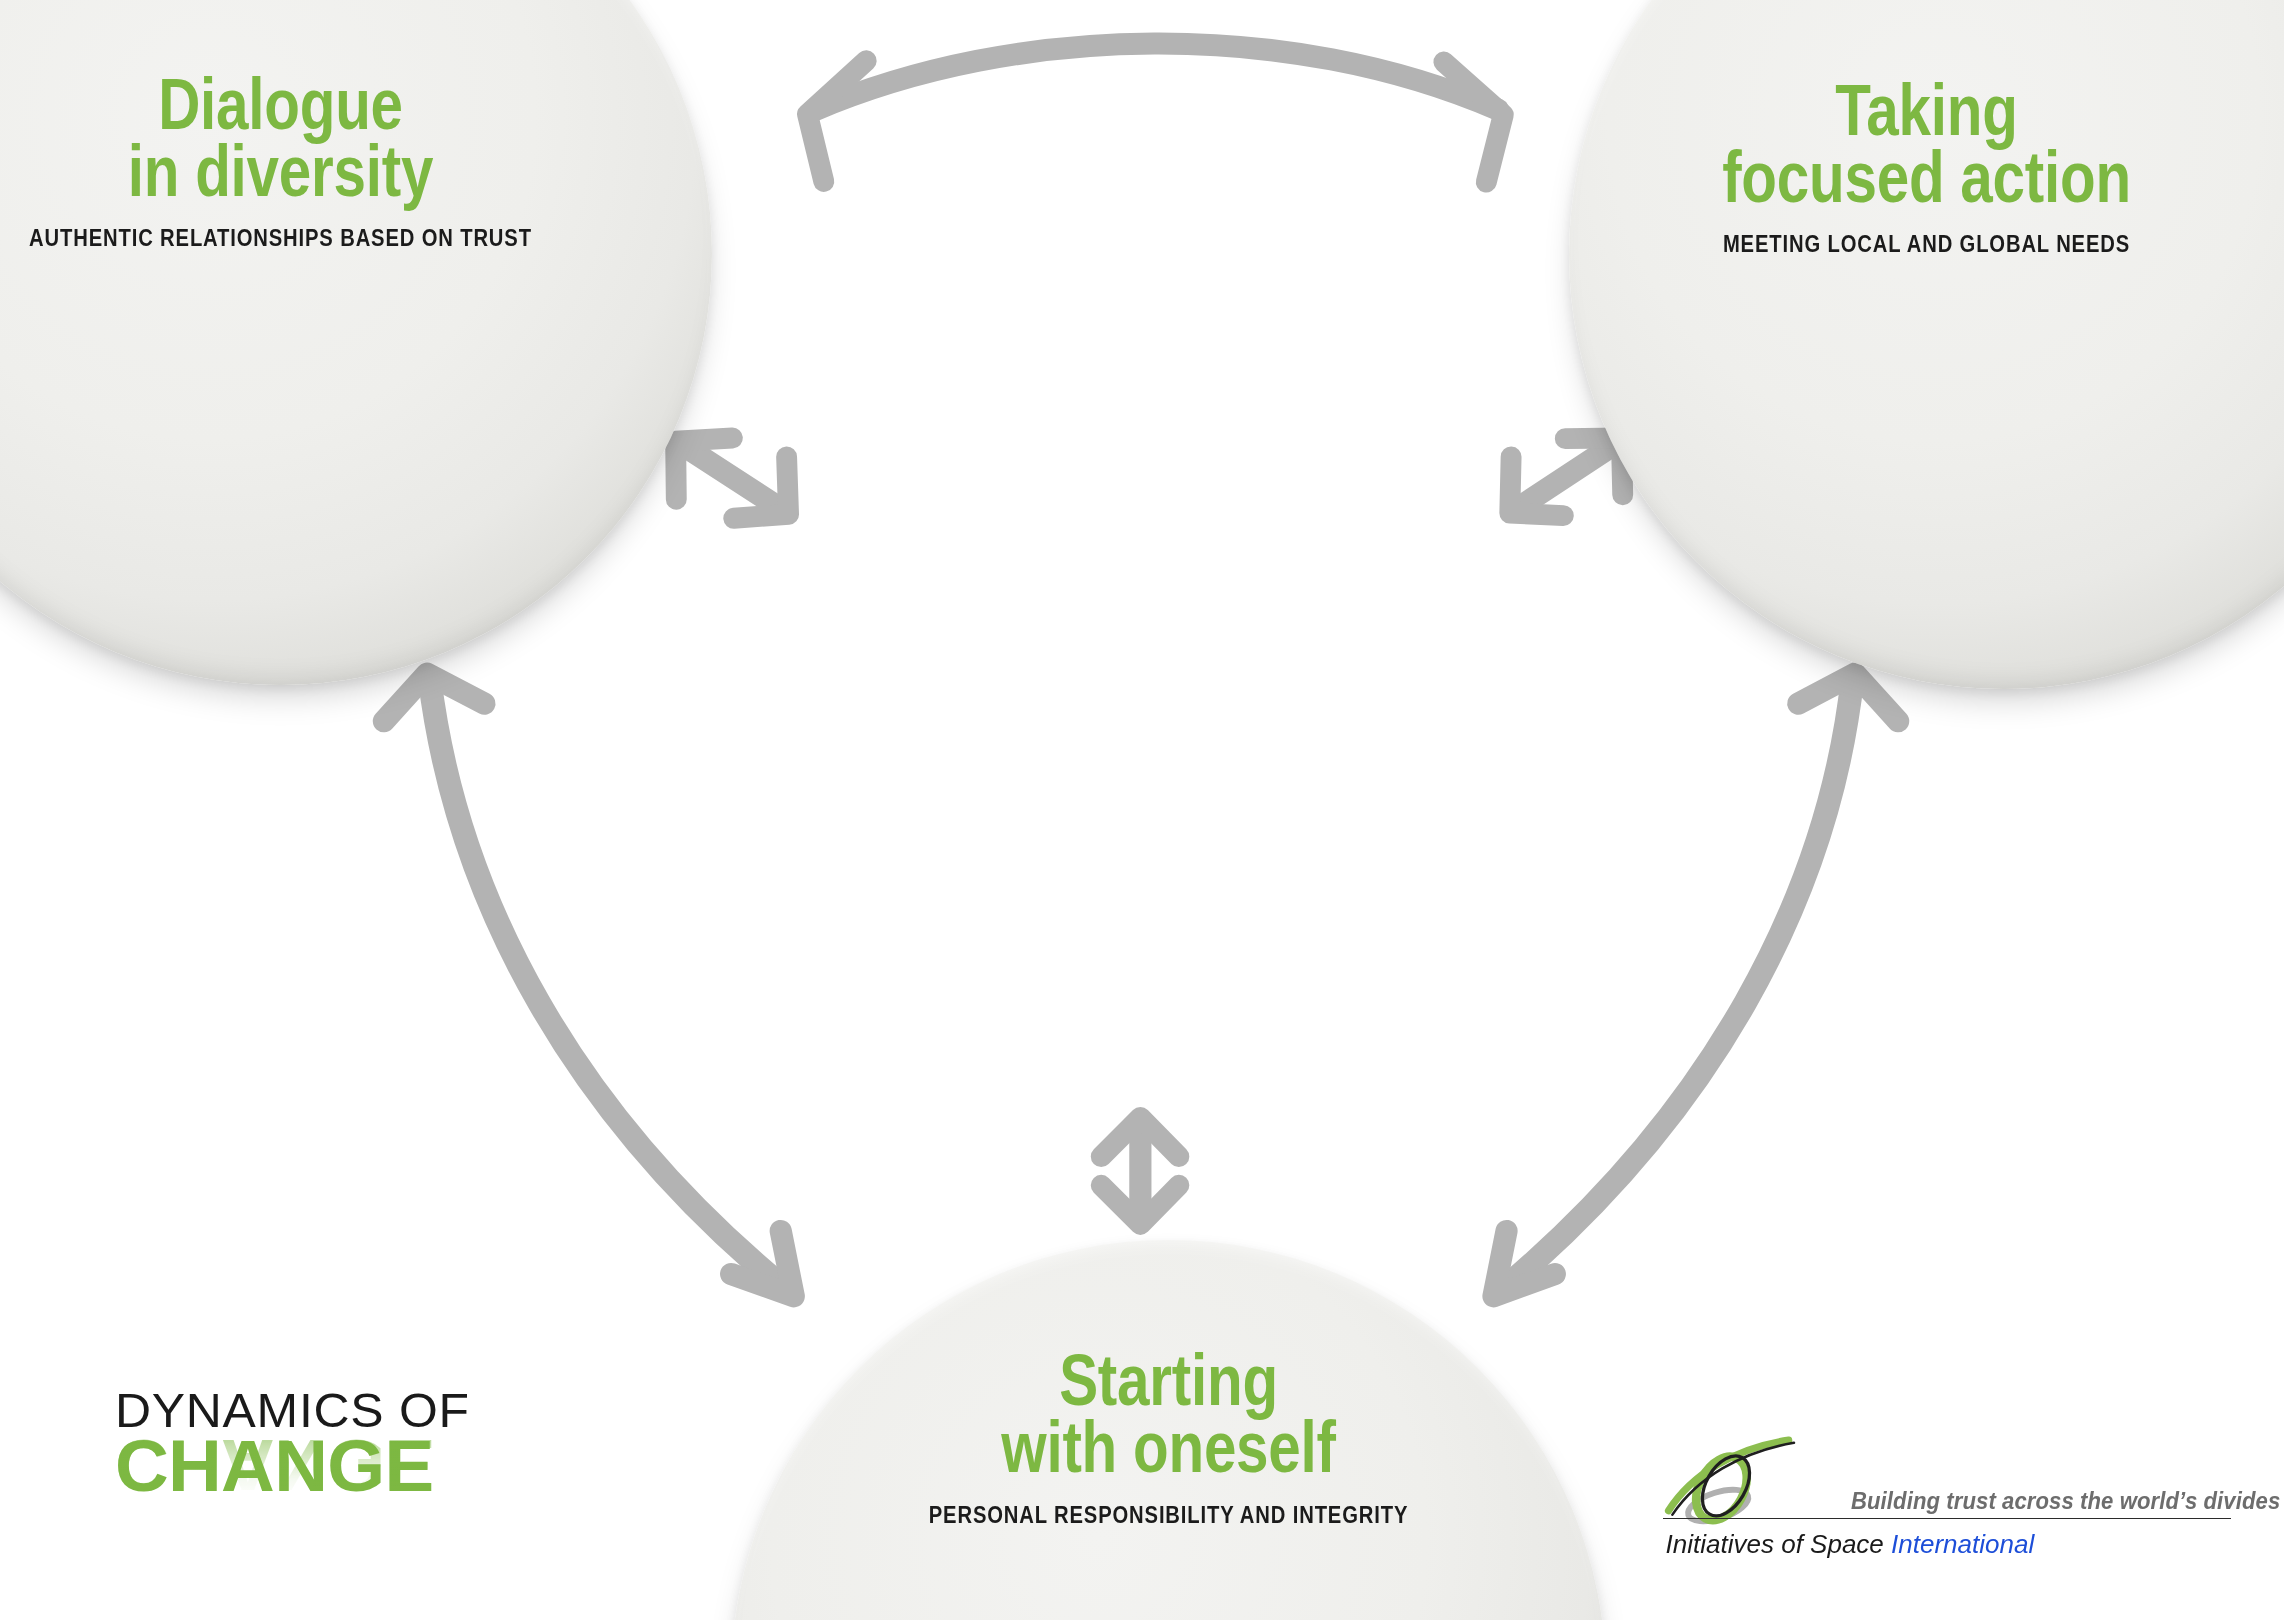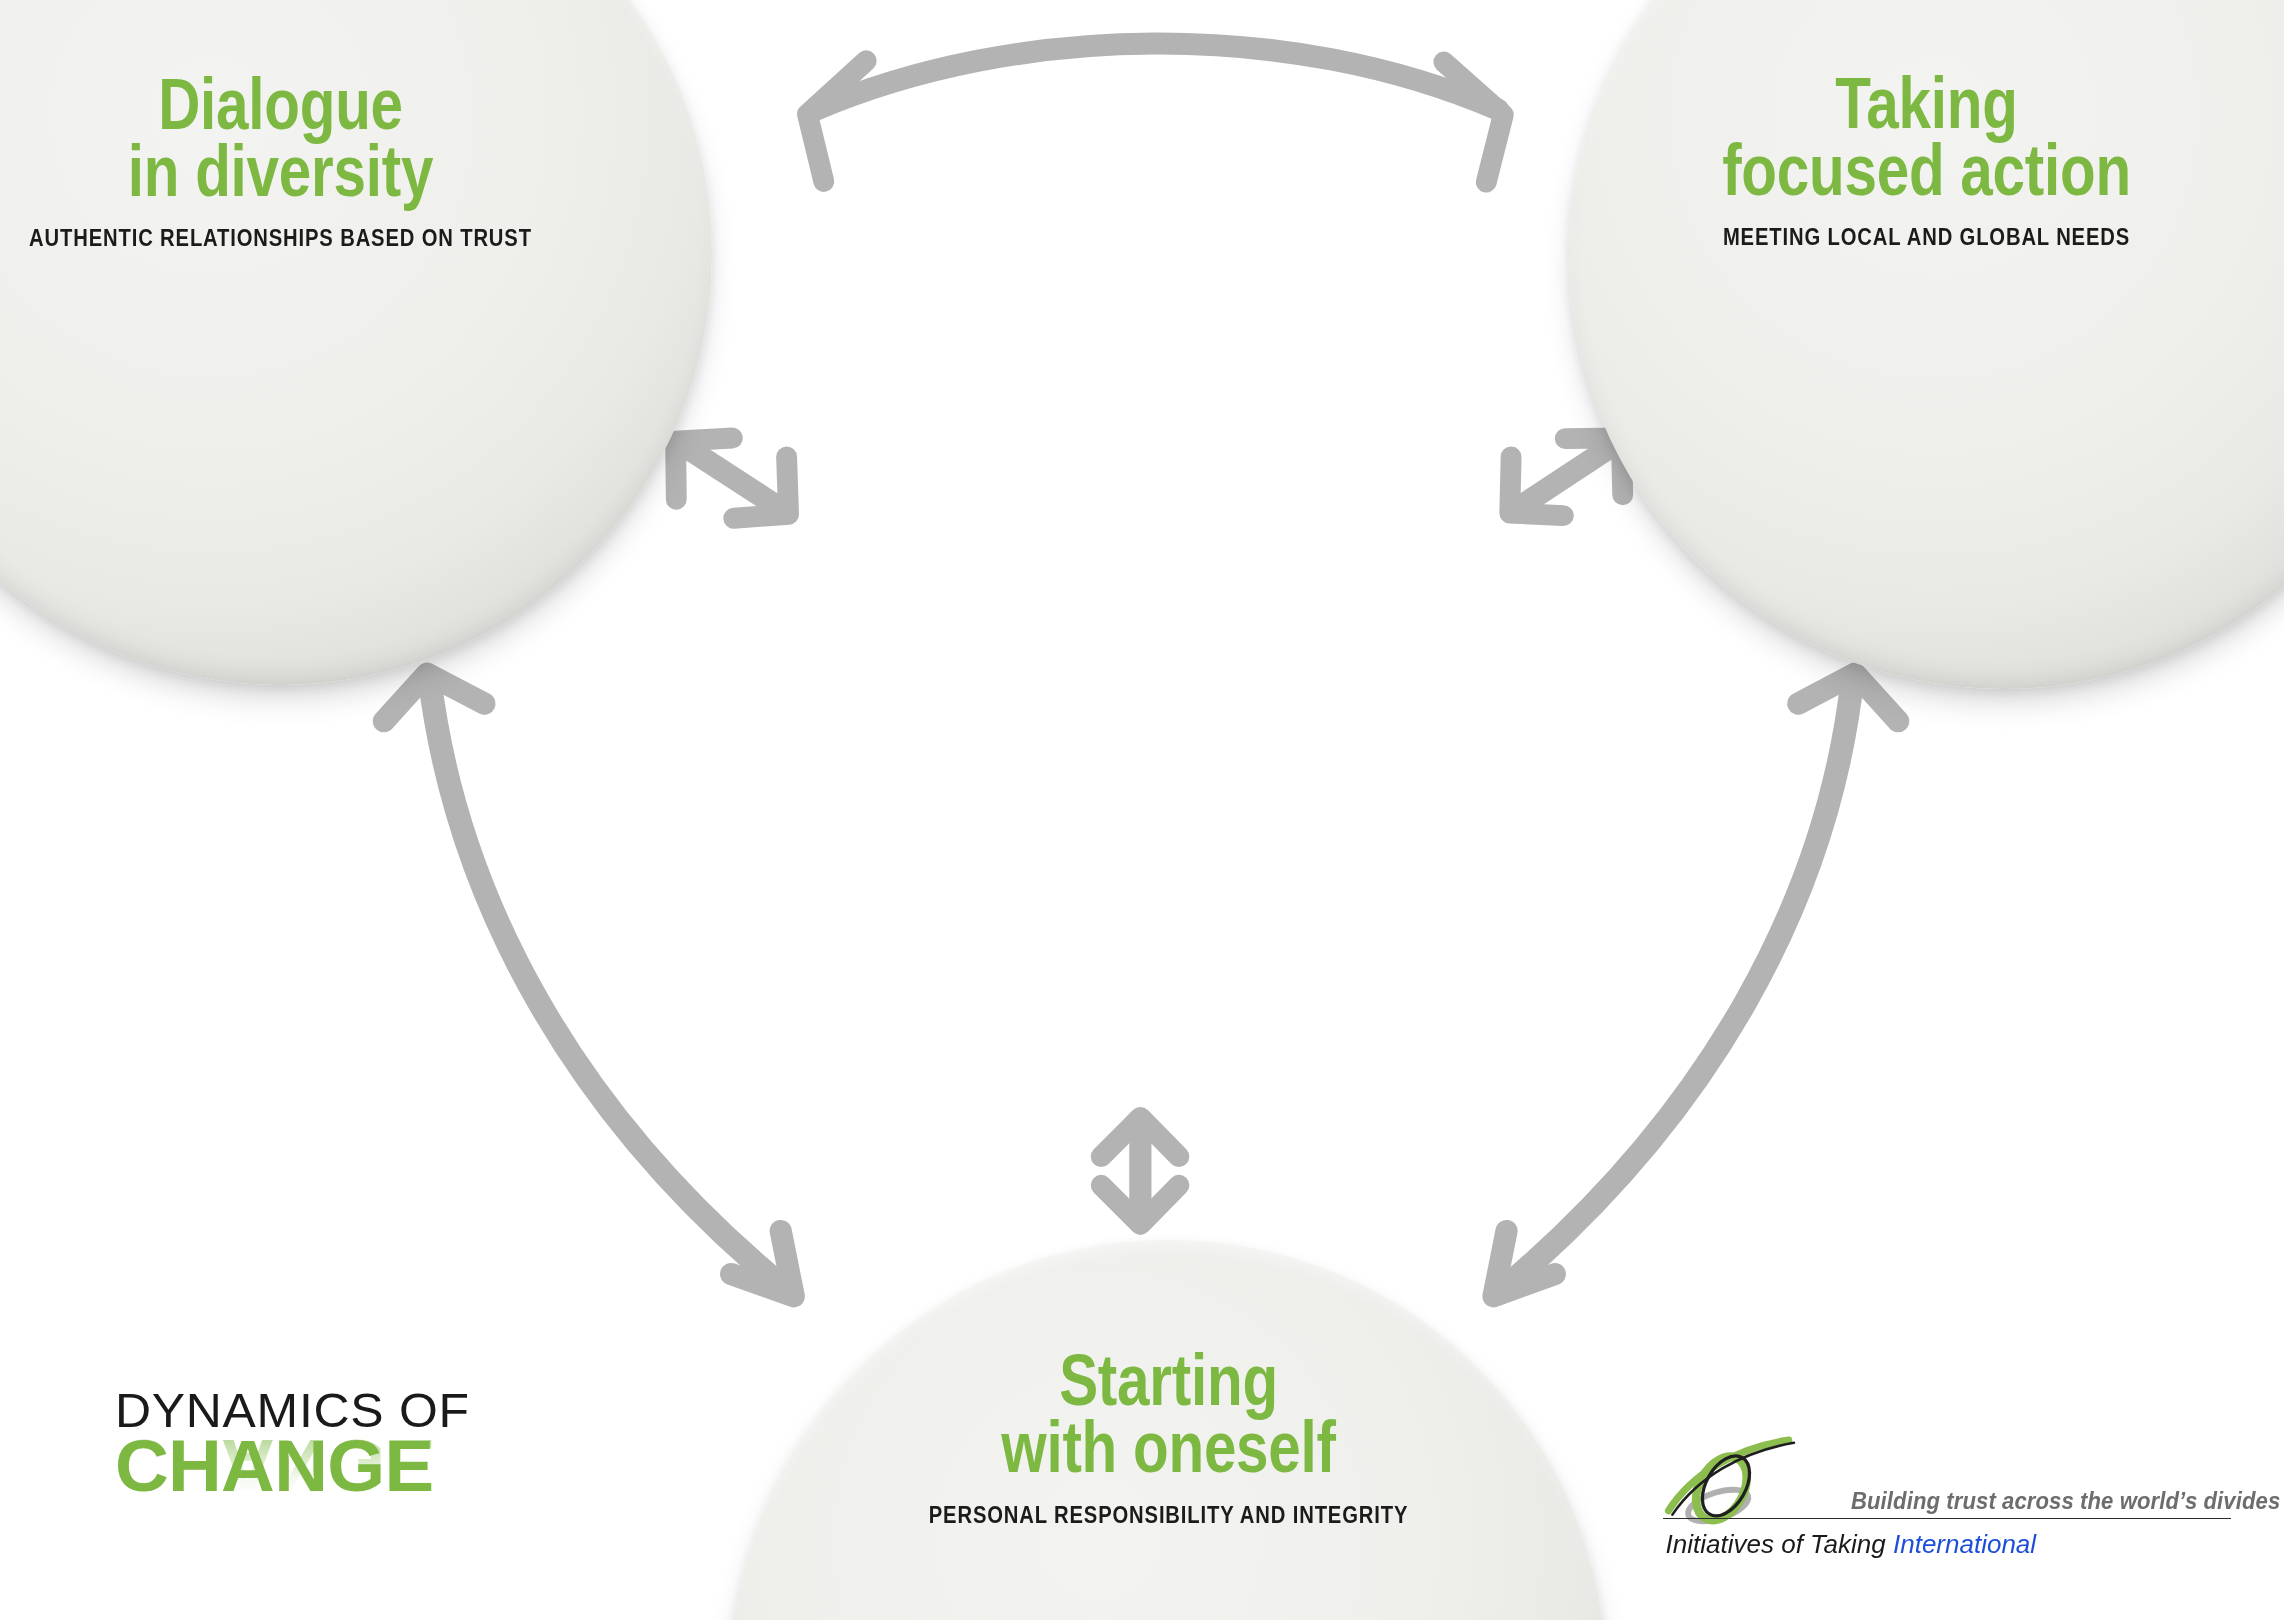--- a/index.html
+++ b/index.html
@@ -68,21 +68,21 @@
   }
   #bubble-dialogue .bubble-inner{ top:248px; }
   #bubble-dialogue .head{ font-size:73px; }
   #bubble-dialogue .sub{ font-size:23.5px; margin-top:21px; }
 
   
   #bubble-action{
     left:1569px; top:-180px;
     width:869px; height:869px;
   }
-  #bubble-action .bubble-inner{ top:249px; left:0; width:715px; }
+  #bubble-action .bubble-inner{ top:256px; left:0; width:715px; }
   #bubble-action .head{ font-size:73px; }
   #bubble-action .sub{ font-size:23.5px; margin-top:21px; }
 
   
   #bubble-reflection{
     left:765px; top:313px;
     width:775px; height:775px;
   }
   #bubble-reflection .bubble-inner{ top:157px; }
   #bubble-reflection .head{ font-size:68px; }
@@ -281,19 +281,19 @@
       <ellipse cx="104" cy="84" rx="30" ry="50" transform="rotate(30 104 84)" fill="none" stroke="#1f1f1f" stroke-width="5"></ellipse>
 
       <path d="M 22 128 C 60 72, 126 32, 208 18" fill="none" stroke="#1f1f1f" stroke-width="4" stroke-linecap="round"></path>
     </svg>
 
     <div id="iofc-tagline">Building trust across the world’s divides</div>
 
     <div id="iofc-rule"></div>
 
     <div id="iofc-name">
-      <span class="n1">Initiatives of Taking</span>
+      <span class="n1">Initiatives of Space</span>
       <span class="n2">International</span>
     </div>
   </div>
 
 </div>
 
 
 </body></html>

